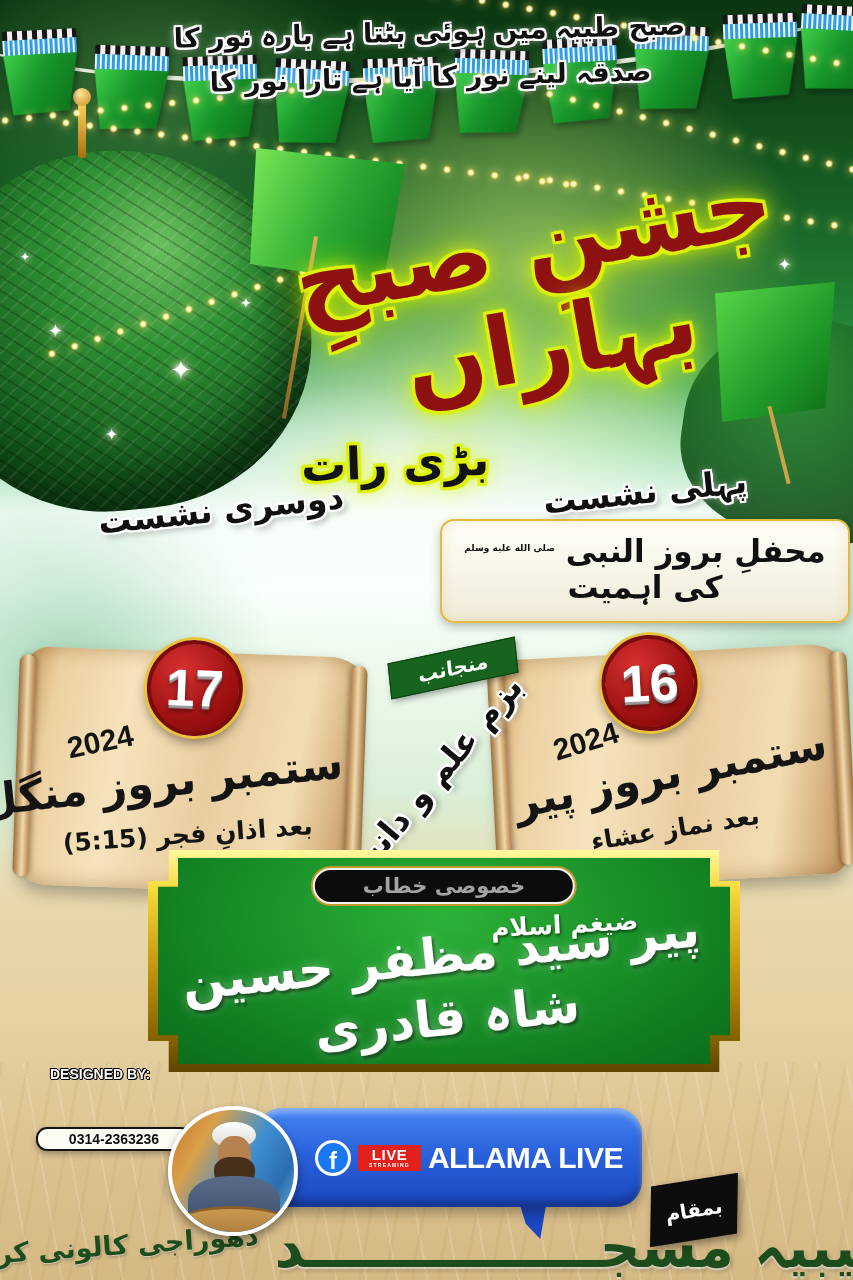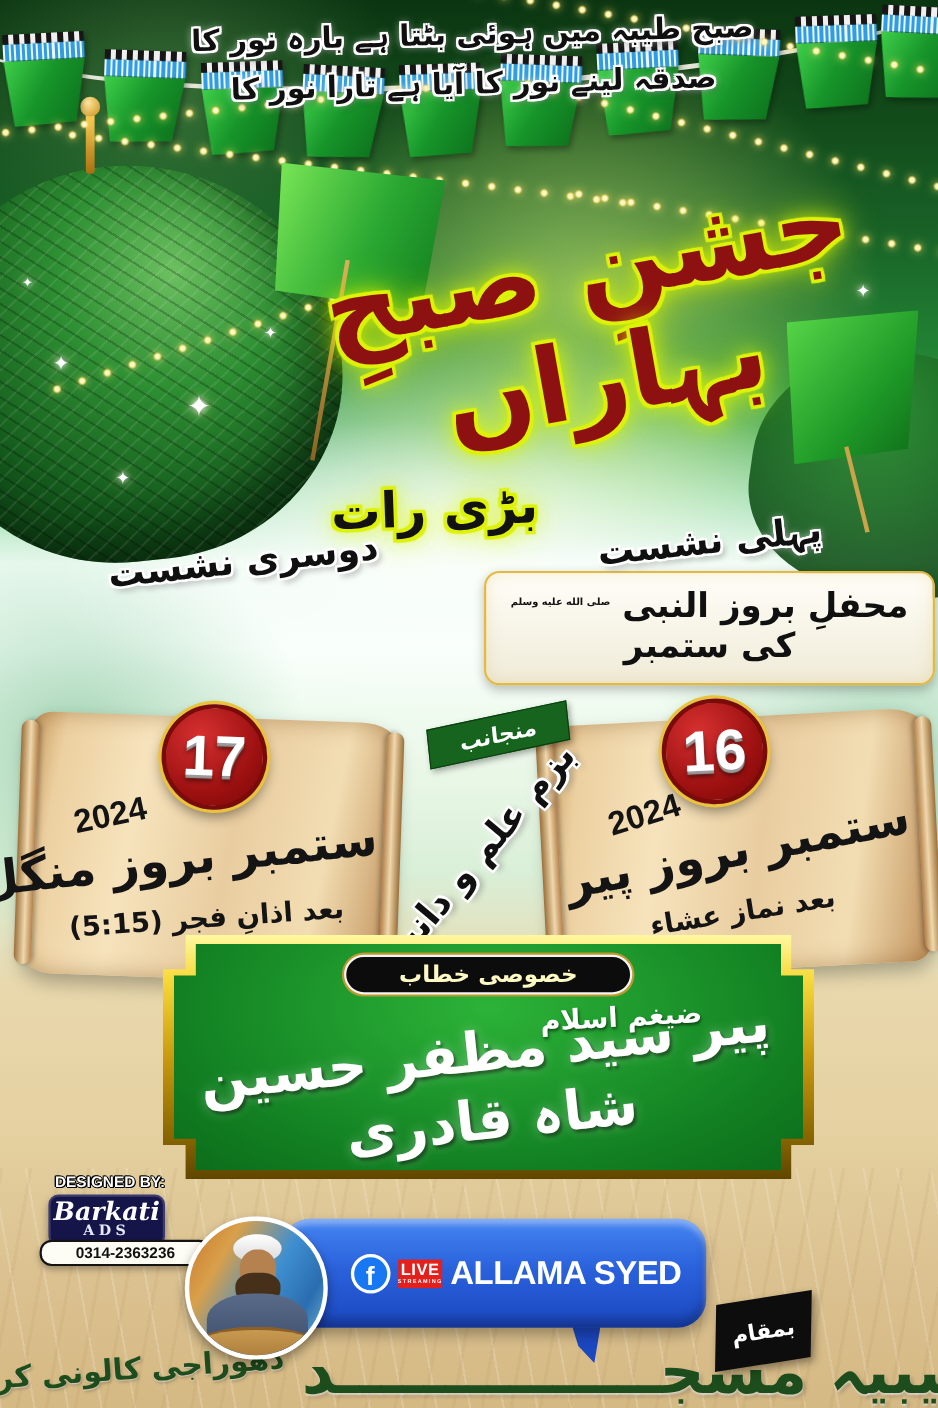--- a/index.html
+++ b/index.html
@@ -105,21 +105,21 @@
   .org-name{left:344px;top:688px;width:175px;height:185px;z-index:4;display:flex;align-items:center;justify-content:center;
       transform:rotate(-50deg);font-size:33px;font-weight:bold;color:#101010;white-space:nowrap;}
 
   
   .gold-frame{left:148px;top:850px;width:592px;height:222px;z-index:5;padding:8px 10px;box-sizing:border-box;
       background:linear-gradient(#fff8a0,#f7d93a 18%,#c89a10 50%,#8a6700 82%,#5f4600);
       clip-path:polygon(0 14%,3.5% 14%,3.5% 0,96.5% 0,96.5% 14%,100% 14%,100% 86%,96.5% 86%,96.5% 100%,3.5% 100%,3.5% 86%,0 86%);}
   .green-inner{position:relative;width:100%;height:100%;
       background:radial-gradient(ellipse at 50% 28%,#2cb338,#128022 70%,#0c6b1a);
       clip-path:polygon(0 14%,3.5% 14%,3.5% 0,96.5% 0,96.5% 14%,100% 14%,100% 86%,96.5% 86%,96.5% 100%,3.5% 100%,3.5% 86%,0 86%);}
-  .special-pill{position:absolute;top:10px;left:50%;transform:translateX(-50%);background:#0c0c0c;color:#fef9c3;
+  .special-pill{position:absolute;top:10px;left:50%;transform:translateX(-50%);background:#0c0c0c;color:#a3a3a3;
       font-size:21px;font-weight:bold;padding:4px 48px;border-radius:20px;border:2px solid #f4f4f4;
       box-shadow:0 0 0 2px #bd9a2e;white-space:nowrap;}
   .speaker-title{position:absolute;top:52px;right:92px;color:#fff;font-size:25px;font-weight:bold;
       transform:rotate(-3deg);text-shadow:1px 2px 3px rgba(0,0,0,.55);}
   .speaker-name{position:absolute;left:14px;right:14px;top:58px;bottom:6px;display:flex;align-items:center;justify-content:center;
       text-align:center;transform:rotate(-6deg);font-size:50px;font-weight:bold;color:#fff;line-height:1.25;
       text-shadow:2px 3px 3px rgba(0,0,0,.45),0 0 12px rgba(255,255,255,.35);}
 
   
   .designed-by{left:36px;top:1066px;width:128px;z-index:6;text-align:center;font-family:"Liberation Sans",sans-serif;
@@ -143,21 +143,21 @@
   .ph-podium{position:absolute;left:6px;top:96px;width:110px;height:30px;border-radius:100% 100% 0 0;background:linear-gradient(#c89a50,#a87838);border-top:3px solid #8a5f28;}
 
   .blue-banner{left:256px;top:1108px;width:386px;height:99px;z-index:7;border-radius:26px;
       background:linear-gradient(#4585f2 0%,#2a62dc 45%,#1b47c0 100%);
       box-shadow:inset 0 5px 6px rgba(255,255,255,.38), inset 0 -7px 10px rgba(0,0,0,.28), 0 6px 12px rgba(0,0,0,.3);
       display:flex;flex-direction:column;align-items:center;justify-content:center;padding-left:40px;box-sizing:border-box;
       font-family:"Liberation Sans",sans-serif;color:#fff;}
   .fb-row{display:flex;align-items:center;justify-content:center;gap:7px;line-height:1;}
   .fb-icon{width:30px;height:30px;border-radius:50%;background:#1877f2;border:3px solid #fff;
       display:flex;align-items:flex-end;justify-content:center;font-weight:bold;font-size:24px;color:#fff;overflow:hidden;}
-  .live-badge{background:#e3201b;border-radius:0;padding:2px 0 3px;text-align:center;}
+  .live-badge{background:#e3201b;border-radius:0;padding:2px 11px 3px;text-align:center;}
   .live-word{font-weight:bold;font-size:15px;line-height:1;letter-spacing:.5px;}
   .streaming-word{font-weight:bold;font-size:5px;line-height:1;letter-spacing:1.2px;margin-top:1px;}
   .allama-1{font-weight:bold;font-size:30px;line-height:1;letter-spacing:-.5px;}
   .allama-2{font-weight:bold;font-size:30px;line-height:1;letter-spacing:-.5px;margin-top:3px;}
   .banner-tail{left:520px;top:1205px;width:26px;height:34px;z-index:6;background:#1b47c0;
       clip-path:polygon(0 0,100% 0,78% 100%,22% 55%);}
 
   .venue-badge{left:650px;top:1180px;width:88px;height:60px;z-index:6;background:#0d0d0d;
       transform:rotate(-9deg) skewX(-10deg);display:flex;align-items:center;justify-content:center;
       box-shadow:3px 4px 8px rgba(0,0,0,.4);}
@@ -259,21 +259,21 @@
   </div>
 
   <div class="abs title rtl outline-yellow">جشنِ صبحِ بہاراں</div>
   <div class="abs subtitle rtl outline-yellow">بڑی رات</div>
 
   <div class="abs sess sess-first">
     <div class="sess-header rtl outline-white">پہلی نشست</div>
     <div class="sess-box rtl">
       <span>محفلِ بروز النبی</span>
       <sup class="hon">صلى الله عليه وسلم</sup>
-      <span>کی ستمبر</span>
+      <span>کی اہمیت</span>
     </div>
   </div>
   <div class="abs sess sess-second">
     <div class="sess-header rtl outline-white">دوسری نشست</div>
   </div>
 
   <div class="abs scroll scroll-right">
     <div class="date-circle" style="left:108px;top:-18px;">
       <span class="date-num">16</span>
     </div>
@@ -295,42 +295,38 @@
 
   <div class="abs gold-frame">
     <div class="green-inner">
       <div class="special-pill rtl">خصوصی خطاب</div>
       <div class="speaker-title rtl">ضیغم اسلام</div>
       <div class="speaker-name rtl">پیر سید مظفر حسین شاہ قادری</div>
     </div>
   </div>
 
   <div class="abs designed-by">DESIGNED BY:</div>
-  <div class="abs brand-box">
-    <div class="brand">Barkati</div>
-    <div class="brand-sub">ADS</div>
-  </div>
   <div class="abs phone-pill">0314-2363236</div>
 
   <div class="abs photo">
     <div class="ph-turban"></div>
     <div class="ph-face"></div>
     <div class="ph-beard"></div>
     <div class="ph-body"></div>
     <div class="ph-podium"></div>
   </div>
 
   <div class="abs blue-banner">
     <div class="fb-row">
       <div class="fb-icon">f</div>
       <div class="live-badge">
         <div class="live-word">LIVE</div>
         <div class="streaming-word">STREAMING</div>
       </div>
-      <div class="allama-1">ALLAMA SYED</div>
+      <div class="allama-1">ALLAMA LIVE</div>
     </div>
   </div>
   <div class="abs banner-tail"></div>
 
   <div class="abs venue-badge">
     <span class="rtl">بمقام</span>
   </div>
   <div class="abs venue-row">
     <div class="masjid rtl">حبیبیہ مسجـــــــــــــــد</div>
     <div class="city rtl">دھوراجی کالونی کراچی</div>

